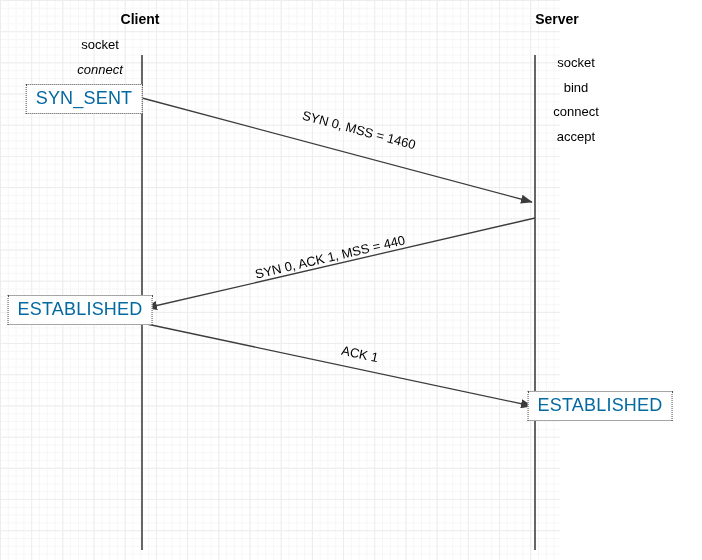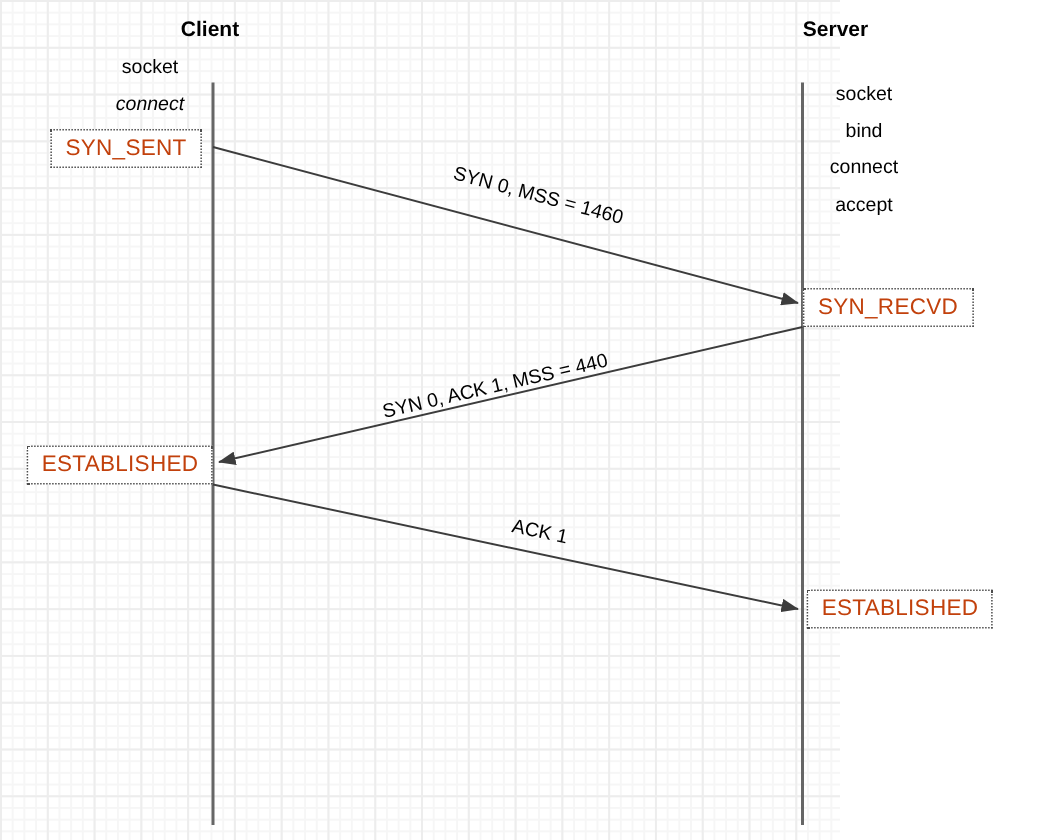--- a/index.html
+++ b/index.html
@@ -47,22 +47,22 @@
     font-weight: bold;
     color: #000000;
     transform: translate(-50%, -50%);
   }
   .api-call {
     font-size: 13px;
     color: #000000;
     transform: translate(-50%, -50%);
   }
   .state-box {
-    font-size: 15px;
-    color: #c2410c;
+    font-size: 18px;
+    color: #0369a1;
     border: 1px dotted #4d4d4d;
     background: #ffffff;
     padding: 3px 9px 4px 9px;
     transform: translate(-50%, -50%);
     letter-spacing: 0.2px;
   }
   .msg-label {
     position: absolute;
     font-size: 13px;
     color: #000000;
@@ -105,21 +105,20 @@
 
   <div class="node api-call" id="ccall-0" style="left: 100px; top: 44px;">socket</div>
   <div class="node api-call" id="ccall-1" style="left: 100px; top: 69px; font-style: italic;">connect</div>
 
   <div class="node api-call" id="scall-0" style="left: 576px; top: 62px;">socket</div>
   <div class="node api-call" id="scall-1" style="left: 576px; top: 87px;">bind</div>
   <div class="node api-call" id="scall-2" style="left: 576px; top: 111px;">connect</div>
   <div class="node api-call" id="scall-3" style="left: 576px; top: 136px;">accept</div>
 
   <div class="node state-box" id="state-0" style="left: 84px; top: 99px;">SYN_SENT</div>
-  <div class="node state-box" id="state-1" style="left: 592px; top: 205px;">SYN_RECVD</div>
   <div class="node state-box" id="state-2" style="left: 80px; top: 310px;">ESTABLISHED</div>
   <div class="node state-box" id="state-3" style="left: 600px; top: 406px;">ESTABLISHED</div>
 
   <div class="msg-label" id="msg-0" style="left: 359px; top: 130px; transform: translate(-50%, -50%) rotate(15deg);">SYN 0, MSS = 1460</div>
   <div class="msg-label" id="msg-1" style="left: 330px; top: 257px; transform: translate(-50%, -50%) rotate(-13deg);">SYN 0, ACK 1, MSS = 440</div>
   <div class="msg-label" id="msg-2" style="left: 360px; top: 354px; transform: translate(-50%, -50%) rotate(12deg);">ACK 1</div>
 
 </div>
 
 </body></html>

